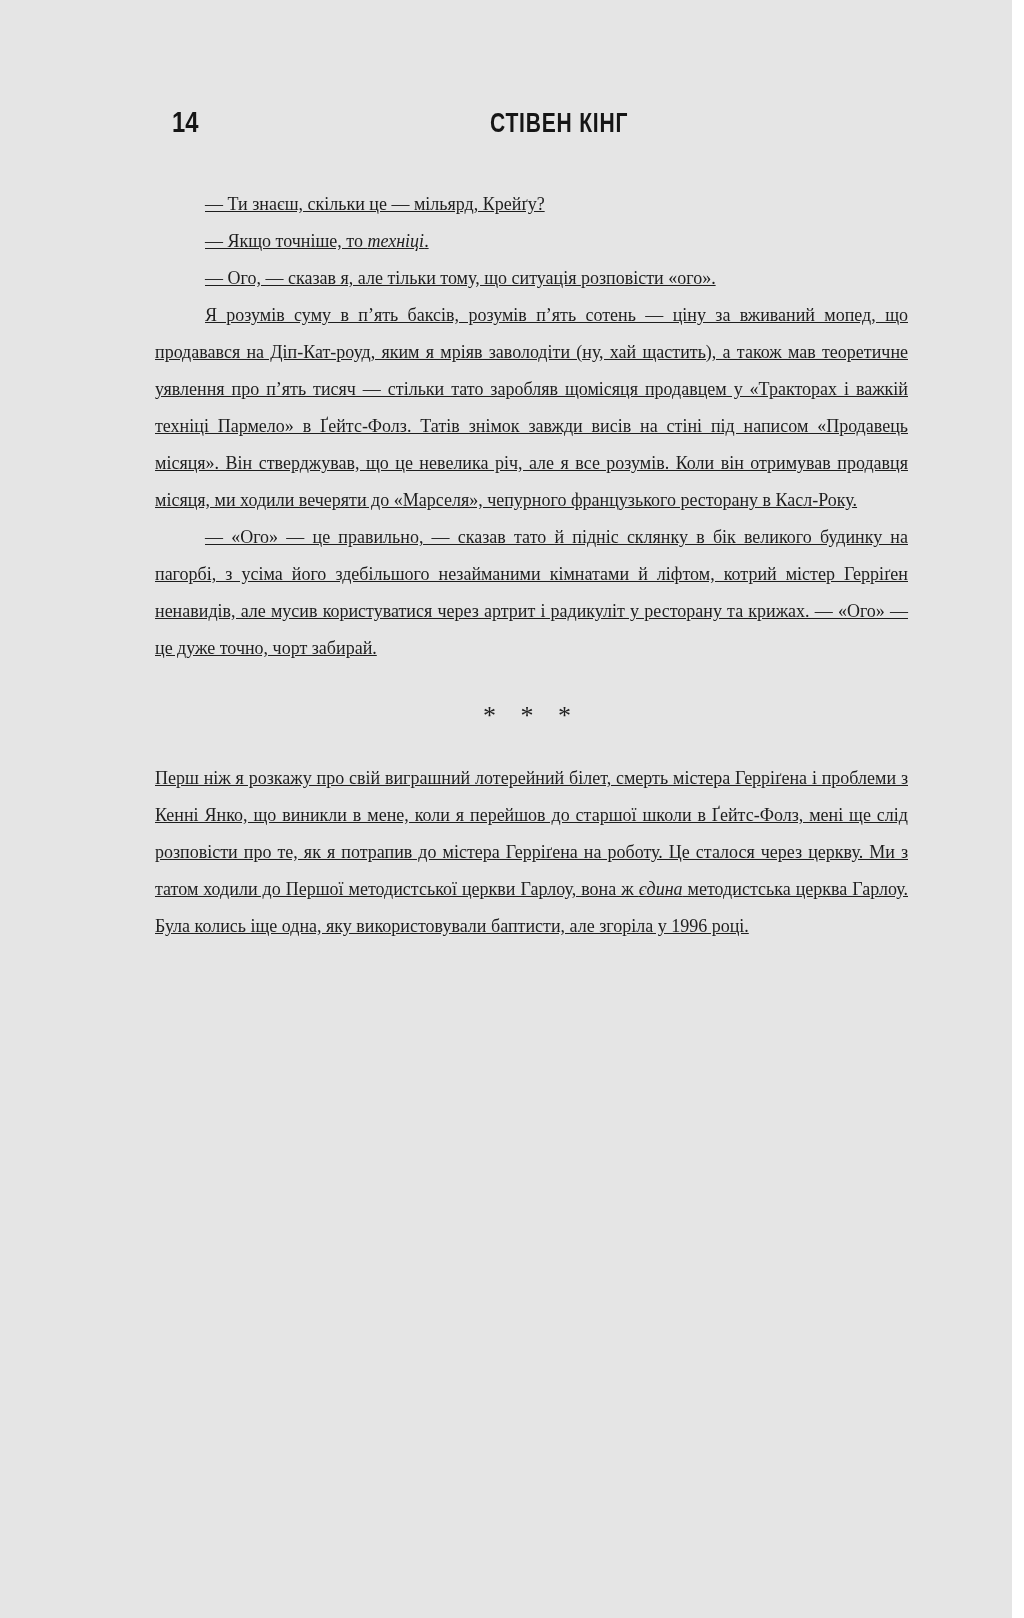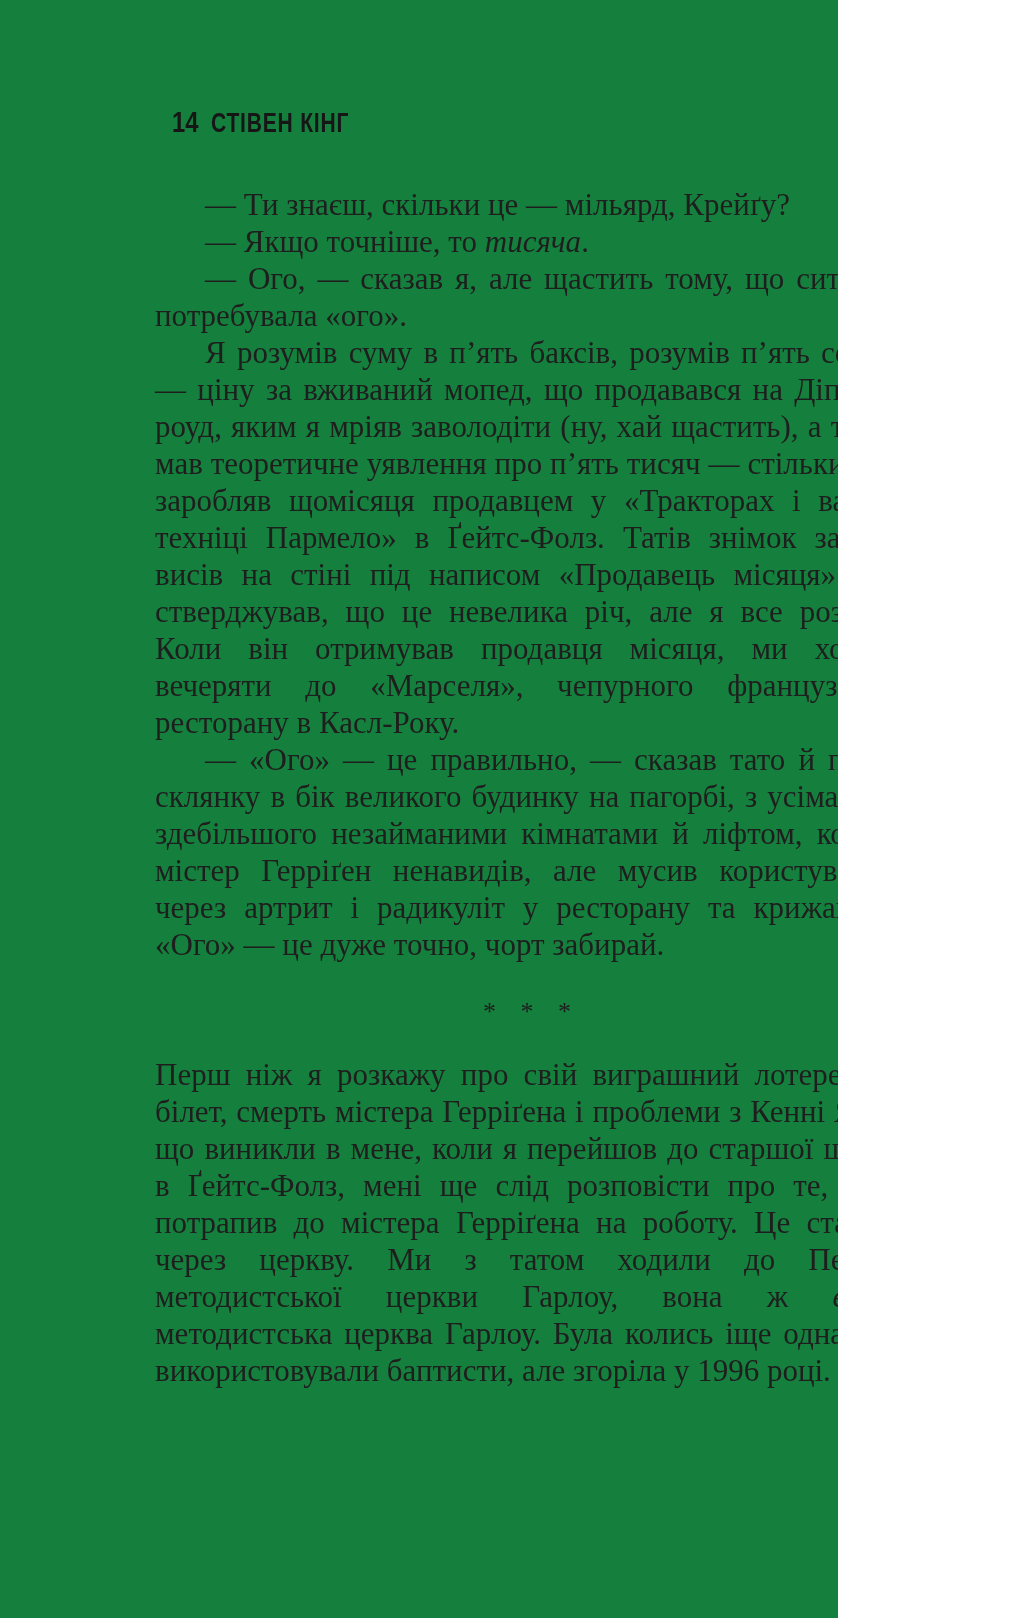--- a/index.html
+++ b/index.html
@@ -7,23 +7,23 @@
     padding: 0;
   }
   body {
     width: 1024px;
     height: 1618px;
     background: #ffffff;
     font-family: "Liberation Serif", serif;
   }
   .page {
     position: relative;
-    width: 838px;
+    width: 1012px;
     height: 1618px;
-    background: #15803d;
+    background: #e5e5e5;
     color: #1e1e1e;
     overflow: hidden;
   }
   .folio {
     position: absolute;
     top: 106px;
     left: 172px;
     font-family: "Liberation Sans", sans-serif;
     font-weight: 700;
     font-size: 29px;
@@ -33,21 +33,21 @@
   .folio .cond {
     display: inline-block;
     transform: scaleX(0.82);
     transform-origin: left center;
   }
   .running {
     position: absolute;
     top: 108px;
     left: 172px;
     width: 736px;
-    text-align: left;
+    text-align: center;
     font-family: "Liberation Sans", sans-serif;
     font-weight: 700;
     font-size: 27px;
     line-height: 30px;
     letter-spacing: 1px;
     color: #161616;
   }
   .running .cond {
     display: inline-block;
     transform: scaleX(0.78);
@@ -55,23 +55,24 @@
   }
   .bodytext {
     position: absolute;
     left: 155px;
     top: 186px;
     width: 753px;
   }
   p.para {
     margin: 0;
     text-align: justify;
-    font-size: 31px;
+    font-size: 18px;
     line-height: 37px;
     color: #1e1e1e;
+    text-decoration: underline;
   }
   p.indent {
     text-indent: 50px;
   }
   .it {
     font-style: italic;
   }
   .sep {
     text-align: center;
     font-size: 26px;
@@ -92,23 +93,23 @@
 
   <div class="running">
     <span class="cond">СТІВЕН КІНГ</span>
   </div>
 
   <div class="bodytext">
 
     <p class="para indent"><span>— Ти знаєш, скільки це — мільярд, Крейґу?</span></p>
 
 
-    <p class="para indent"><span>— Якщо точніше, то </span><span class="it">тисяча</span><span>.</span></p>
+    <p class="para indent"><span>— Якщо точніше, то </span><span class="it">техніці</span><span>.</span></p>
 
-    <p class="para indent"><span>— Ого, — сказав я, але щастить тому, що ситуація потребувала «ого».</span></p>
+    <p class="para indent"><span>— Ого, — сказав я, але тільки тому, що ситуація розповісти «ого».</span></p>
 
     <p class="para indent"><span>Я розумів суму в п’ять баксів, розумів п’ять сотень — ціну за вживаний мопед, що продавався на Діп-Кат-роуд, яким я мріяв заволодіти (ну, хай щастить), а також мав теоретичне уявлення про п’ять тисяч — стільки тато заробляв щомісяця продавцем у «Тракторах і важкій техніці Пармело» в Ґейтс-Фолз. Татів знімок завжди висів на стіні під написом «Продавець місяця». Він стверджував, що це невелика річ, але я все розумів. Коли він отримував продавця місяця, ми ходили вечеряти до «Марселя», чепурного французького ресторану в Касл-Року.</span></p>
 
     <p class="para indent"><span>— «Ого» — це правильно, — сказав тато й підніс склянку в бік великого будинку на пагорбі, з усіма його здебільшого незайманими кімнатами й ліфтом, котрий містер Герріґен ненавидів, але мусив користуватися через артрит і радикуліт у ресторану та крижах. — «Ого» — це дуже точно, чорт забирай.</span></p>
 
     <div class="sep">* * *</div>
 
     <p class="para"><span>Перш ніж я розкажу про свій виграшний лотерейний білет, смерть містера Герріґена і проблеми з Кенні Янко, що виникли в мене, коли я перейшов до старшої школи в Ґейтс-Фолз, мені ще слід розповісти про те, як я потрапив до містера Герріґена на роботу. Це сталося через церкву. Ми з татом ходили до Першої методистської церкви Гарлоу, вона ж </span><span class="it">єдина</span><span> методистська церква Гарлоу. Була колись іще одна, яку використовували баптисти, але згоріла у 1996 році.</span></p>
 
   </div>

